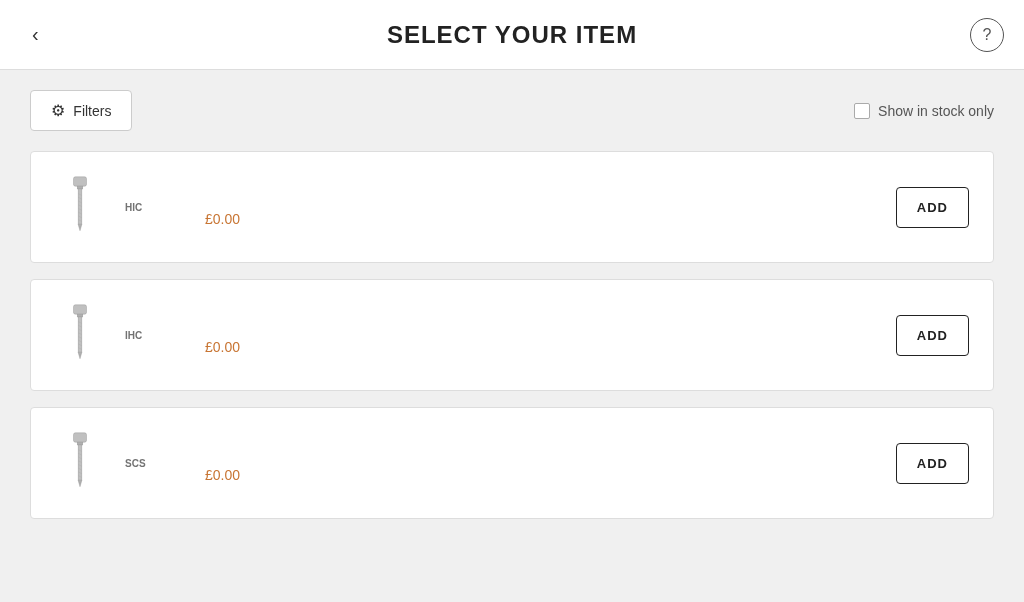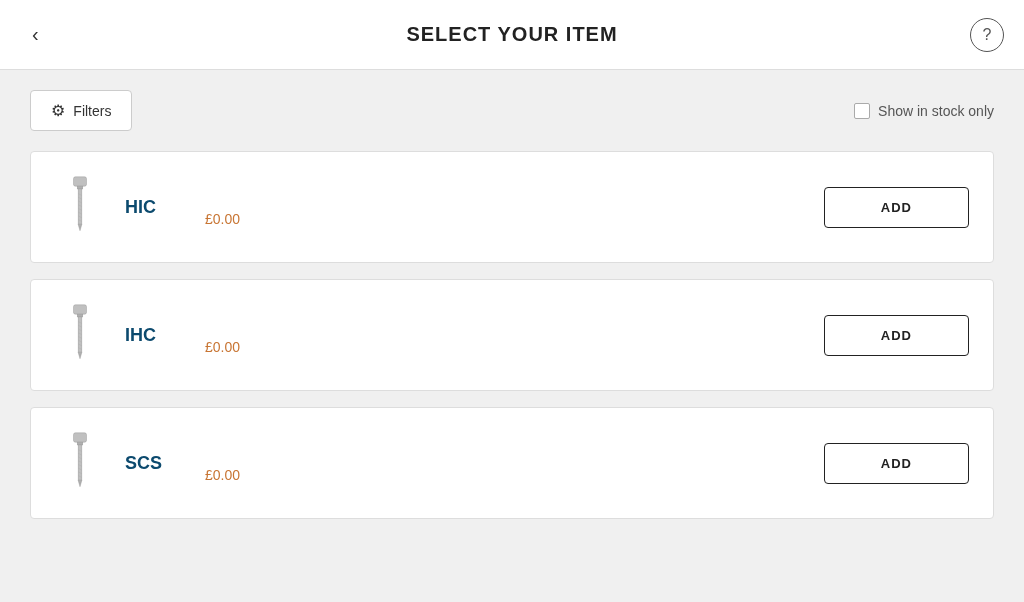--- a/index.html
+++ b/index.html
@@ -41,21 +41,21 @@
       color: #333;
       padding: 8px 12px;
     }
 
     .header-center {
       flex: 1;
       text-align: center;
     }
 
     .header-title {
-      font-size: 20px;
+      font-size: 24px;
       font-weight: 700;
       letter-spacing: 1px;
       color: #222;
       margin-top: 38px;
     }
 
     .header-right {
       width: 60px;
       display: flex;
       align-items: center;
@@ -171,37 +171,37 @@
     }
 
     .item-info {
       flex: 1;
       display: flex;
       align-items: center;
       gap: 20px;
     }
 
     .item-name {
-      font-size: 18px;
+      font-size: 10px;
       font-weight: 600;
-      color: #0c4a6e;
+      color: #737373;
       min-width: 60px;
     }
 
     .item-price {
       font-size: 14px;
       color: #c87533;
       margin-top: 24px;
     }
 
     .add-btn {
       background: #fff;
       border: 1.5px solid #222;
       border-radius: 4px;
-      padding: 12px 56px;
+      padding: 12px 20px;
       font-size: 13px;
       font-weight: 700;
       letter-spacing: 1px;
       cursor: pointer;
       color: #222;
       margin-left: auto;
     }
   </style>
 </head>
 <body>

